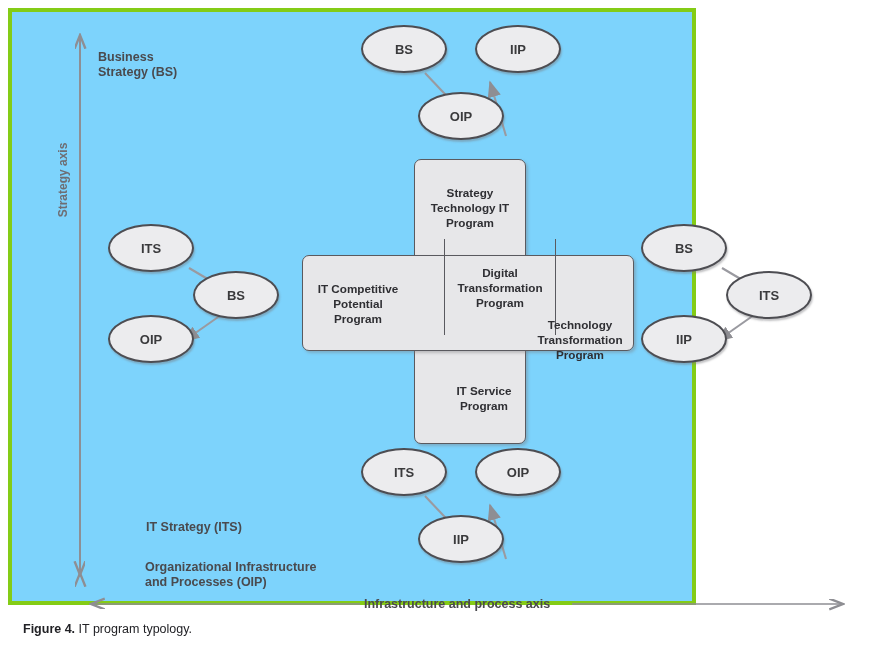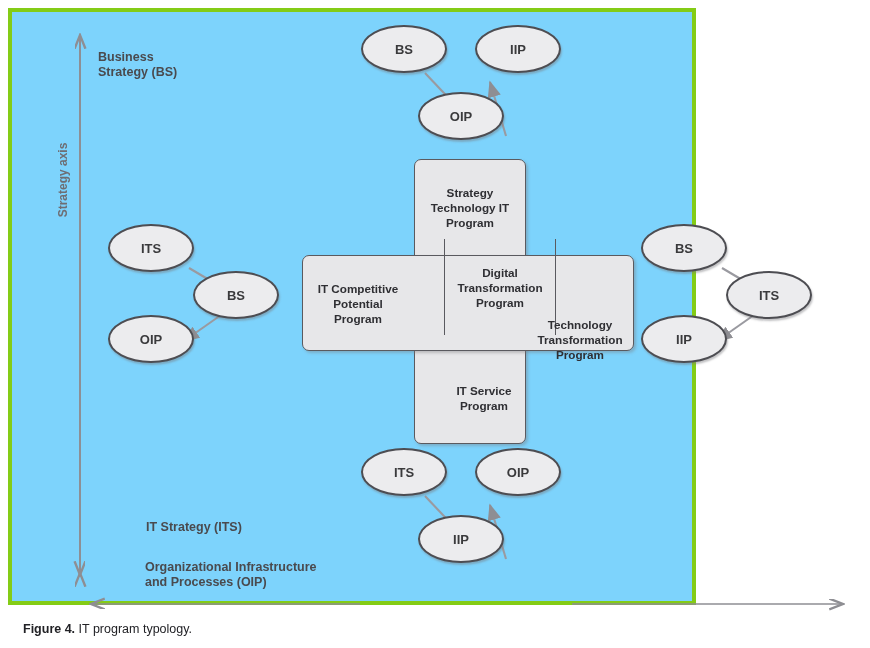--- a/index.html
+++ b/index.html
@@ -87,20 +87,21 @@
       <path d="M494,547 L478,493"></path>
     </g>
   </svg>
 
   <div class="axis-label" id="bs-axis-label">Business
 Strategy (BS)</div>
   <div class="axis-label" id="its-axis-label">IT Strategy (ITS)</div>
   <div class="axis-label" id="oip-axis-label">Organizational Infrastructure
 and Processes (OIP)</div>
   <div id="v-axis-title">Strategy axis</div>
+  <div id="h-axis-title">Infrastructure and process axis</div>
 
   <div class="prog-box" id="box-vertical"></div>
   <div class="prog-box" id="box-horizontal"></div>
 
   <div class="cell" id="cell-strategy">Strategy
 Technology IT
 Program</div>
   <div class="cell" id="cell-competitive">IT Competitive
 Potential
 Program</div>

